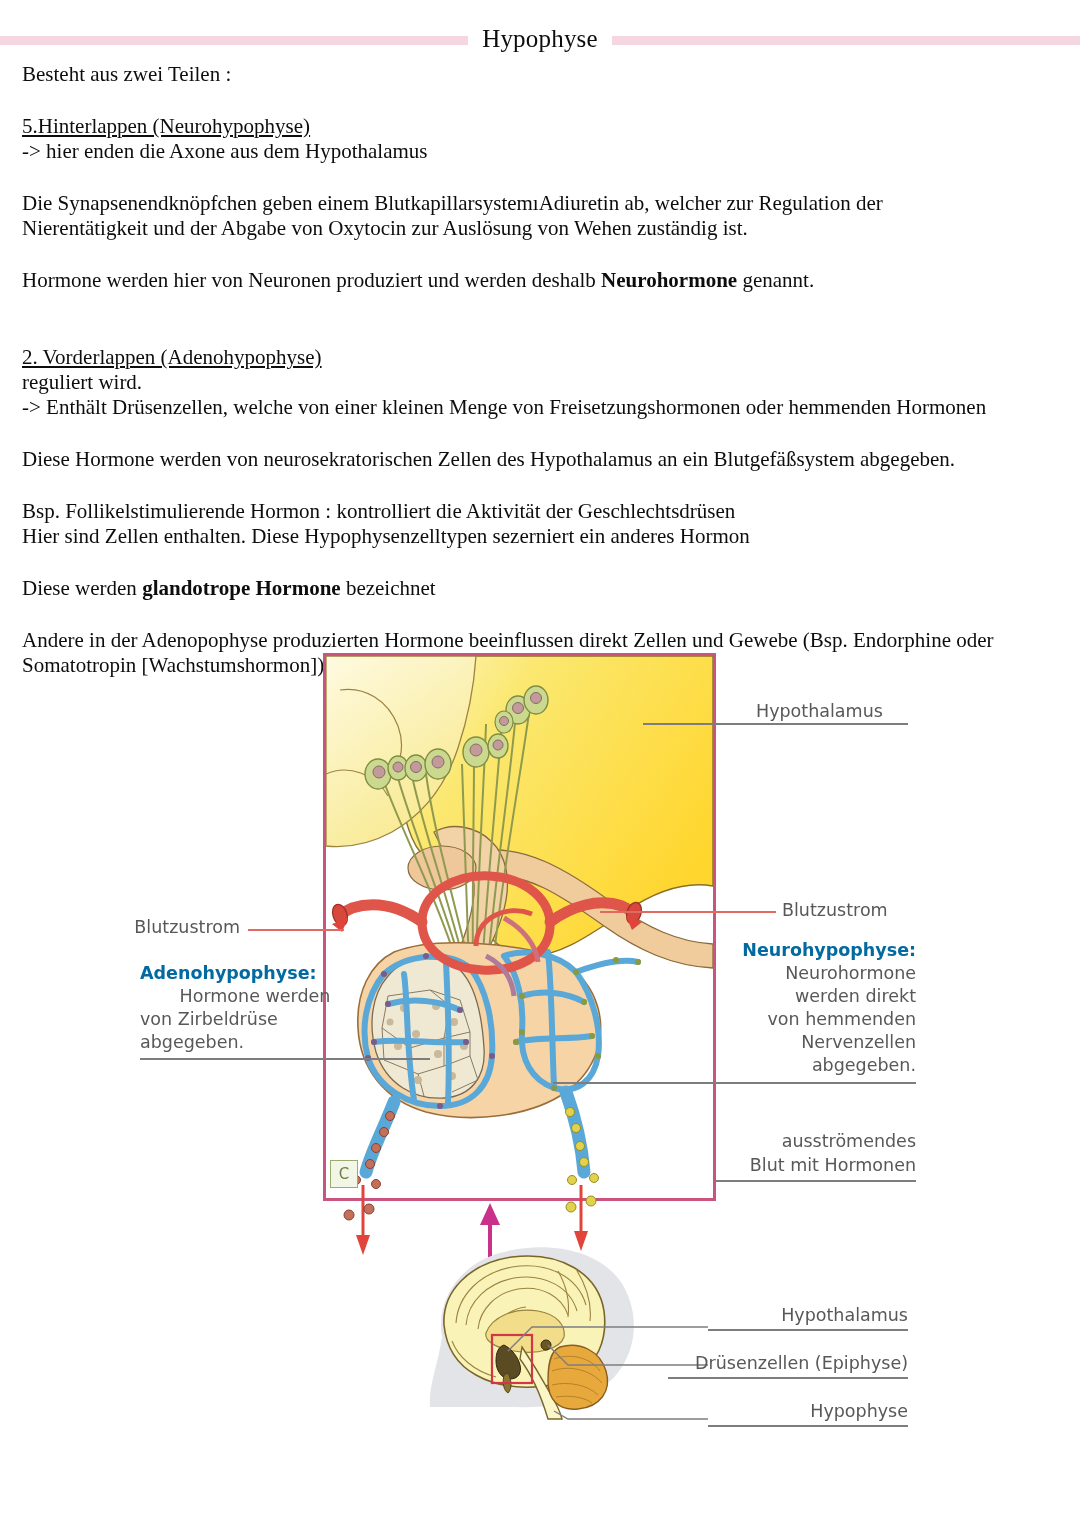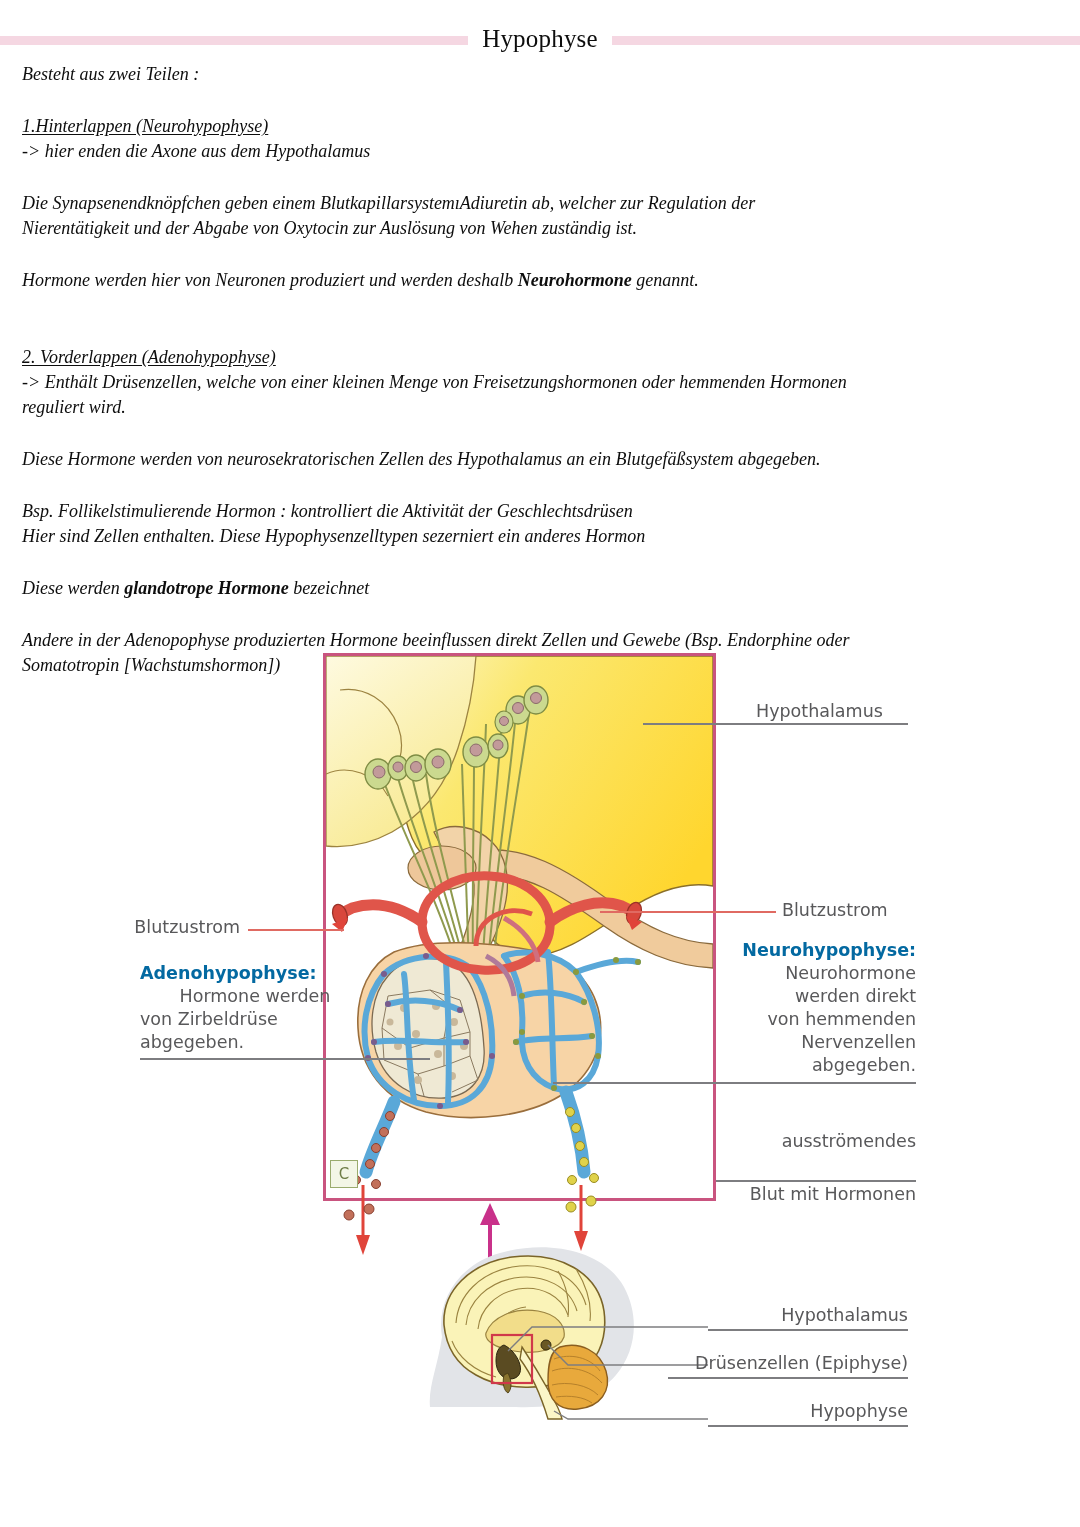--- a/index.html
+++ b/index.html
@@ -27,23 +27,22 @@
     padding:0 14px;
     font-size:25px;
     line-height:26px;
     letter-spacing:.2px;
     white-space:nowrap;
   }
 
   
   .doc{
     position:absolute;left:22px;top:62px;width:990px;
-    font-size:18px;
+    font-size:21px;
     line-height:25px;
-    font-style:italic;
   }
   .p{margin:0 0 0 0;}
   .gap-sm{height:25px;}
   .gap-md{height:27px;}
   .u{text-decoration:underline;text-underline-offset:2px;}
   .b{font-weight:bold;}
 
   
   .figure{
     position:absolute;left:0;top:645px;width:1080px;height:780px;
@@ -97,35 +96,35 @@
 <div class="title-band">
   <div class="title-rule"></div>
   <div class="title-text">Hypophyse</div>
 </div>
 
 <div class="doc">
 
   <p class="p">Besteht aus zwei Teilen :</p>
   <div class="gap-md"></div>
 
-  <p class="p u">1.Hinterlappen (Neurohypophyse)</p>
+  <p class="p u">5.Hinterlappen (Neurohypophyse)</p>
   <p class="p">-&gt; hier enden die Axone aus dem Hypothalamus</p>
   <div class="gap-md"></div>
 
   <p class="p">Die Synapsenendknöpfchen geben einem BlutkapillarsystemıAdiuretin ab, welcher zur Regulation der</p>
   <p class="p">Nierentätigkeit  und der Abgabe von Oxytocin zur Auslösung von Wehen zuständig ist.</p>
   <div class="gap-md"></div>
 
   <p class="p"><span>Hormone werden hier von Neuronen produziert und werden deshalb </span><span class="b">Neurohormone</span><span> genannt.</span></p>
   <div class="gap-md"></div>
   <div class="gap-sm"></div>
 
   <p class="p u">2. Vorderlappen (Adenohypophyse)</p>
+  <p class="p">reguliert wird.</p>
   <p class="p">-&gt; Enthält Drüsenzellen, welche von einer kleinen Menge von Freisetzungshormonen oder hemmenden Hormonen</p>
-  <p class="p">reguliert wird.</p>
   <div class="gap-md"></div>
 
   <p class="p">Diese Hormone werden von neurosekratorischen Zellen des Hypothalamus an ein Blutgefäßsystem abgegeben.</p>
   <div class="gap-md"></div>
 
   <p class="p">Bsp. Follikelstimulierende Hormon : kontrolliert die Aktivität der Geschlechtsdrüsen</p>
   <p class="p">Hier sind Zellen enthalten. Diese Hypophysenzelltypen sezerniert ein anderes Hormon</p>
   <div class="gap-md"></div>
 
   <p class="p"><span>Diese werden </span><span class="b">glandotrope Hormone</span><span> bezeichnet</span></p>
@@ -367,21 +366,21 @@
 
   <div class="lbl right bold" style="left:716px;top:295px;width:200px;">Neurohypophyse:</div>
   <div class="lbl right" style="left:716px;top:318px;width:200px;">Neurohormone</div>
   <div class="lbl right" style="left:716px;top:341px;width:200px;">werden direkt</div>
   <div class="lbl right" style="left:716px;top:364px;width:200px;">von hemmenden</div>
   <div class="lbl right" style="left:716px;top:387px;width:200px;">Nervenzellen</div>
   <div class="lbl right" style="left:716px;top:410px;width:200px;">abgegeben.</div>
   <div class="leader-gray" style="left:553px;top:437px;width:363px;"></div>
 
   <div class="lbl right" style="left:696px;top:486px;width:220px;">ausströmendes</div>
-  <div class="lbl right" style="left:696px;top:539px;width:220px;">Blut mit Hormonen</div>
+  <div class="lbl right" style="left:696px;top:510px;width:220px;">Blut mit Hormonen</div>
   <div class="leader-gray" style="left:716px;top:535px;width:200px;"></div>
 
   <div class="lbl right" style="left:60px;top:272px;width:180px;">Blutzustrom</div>
   <div class="leader-red" style="left:248px;top:284px;width:96px;"></div>
 
   <div class="lbl left bold" style="left:140px;top:318px;width:230px;">Adenohypophyse:</div>
   <div class="lbl left" style="left:140px;top:341px;width:230px;text-align:center;">Hormone werden</div>
   <div class="lbl left" style="left:140px;top:364px;width:230px;">von Zirbeldrüse</div>
   <div class="lbl left" style="left:140px;top:387px;width:230px;">abgegeben.</div>
   <div class="leader-gray" style="left:140px;top:413px;width:290px;"></div>

